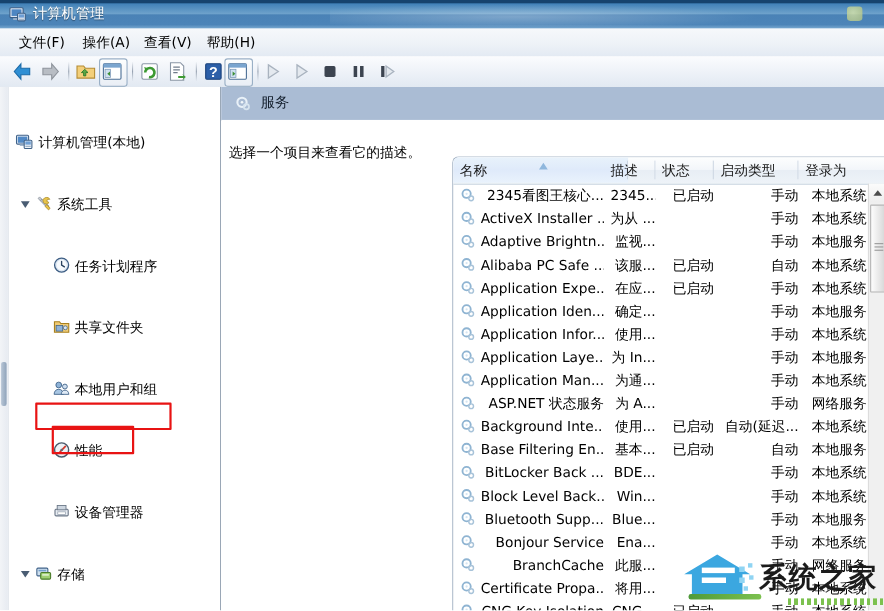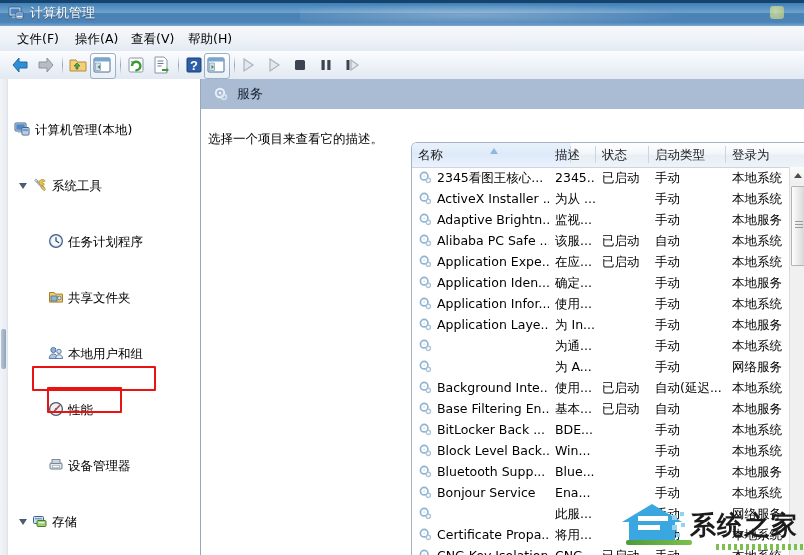--- a/index.html
+++ b/index.html
@@ -151,21 +151,21 @@
     background:linear-gradient(180deg,#e8f2fb 0%,#dfeafa 50%,#e9f2fc 100%);
   }
   .sortarrow{
     position:absolute;top:5px;width:9px;height:6px;
   }
   .sortarrow:before{
     content:"";position:absolute;left:0;top:0;
     border-left:4.5px solid transparent;border-right:4.5px solid transparent;
     border-bottom:6px solid #8fb7dd;
   }
-  .lv-rows{position:absolute;left:0;top:24px;width:376px;height:389px;overflow:hidden;}
+  .lv-rows{position:absolute;left:0;top:24px;width:376px;height:389px;overflow:hidden;text-align:right;}
   .lrow{position:relative;height:21px;white-space:nowrap;}
   .lrow .svc-icon{position:absolute;left:6px;top:3px;width:15px;height:15px;}
   .lrow .c{position:absolute;top:0;height:21px;line-height:21px;font-size:12.5px;
            color:#000;overflow:hidden;white-space:nowrap;}
 
   
   .lv-vbar{
     position:absolute;left:377px;top:24px;width:16px;height:389px;
     background:#f0f0f0;border-left:1px solid #dcdcdc;
   }
@@ -567,31 +567,33 @@
               <div class="c" style="left: 190px; width: 47px;"></div>
               <div class="c" style="left: 243px; width: 71px;">手动</div>
               <div class="c" style="left: 320px; width: 56px;">本地服务</div>
             </div>
             <div class="lrow">
               <svg class="svc-icon" viewBox="0 0 16 16">
                 <circle cx="6.6" cy="6.6" r="4" fill="none" stroke="#8fb4d2" stroke-width="1.8"></circle>
                 <circle cx="11" cy="11" r="2.3" fill="none" stroke="#a8c3d9" stroke-width="1.4"></circle>
                 <circle cx="6.6" cy="6.6" r="1.1" fill="#d4e5f2"></circle>
               </svg>
+              <div class="c" style="left: 25px; width: 112px;">Application Man...</div>
               <div class="c" style="left: 143px; width: 41px;">为通...</div>
               <div class="c" style="left: 190px; width: 47px;"></div>
               <div class="c" style="left: 243px; width: 71px;">手动</div>
               <div class="c" style="left: 320px; width: 56px;">本地系统</div>
             </div>
             <div class="lrow">
               <svg class="svc-icon" viewBox="0 0 16 16">
                 <circle cx="6.6" cy="6.6" r="4" fill="none" stroke="#8fb4d2" stroke-width="1.8"></circle>
                 <circle cx="11" cy="11" r="2.3" fill="none" stroke="#a8c3d9" stroke-width="1.4"></circle>
                 <circle cx="6.6" cy="6.6" r="1.1" fill="#d4e5f2"></circle>
               </svg>
+              <div class="c" style="left: 25px; width: 112px;">ASP.NET 状态服务</div>
               <div class="c" style="left: 143px; width: 41px;">为 A...</div>
               <div class="c" style="left: 190px; width: 47px;"></div>
               <div class="c" style="left: 243px; width: 71px;">手动</div>
               <div class="c" style="left: 320px; width: 56px;">网络服务</div>
             </div>
             <div class="lrow">
               <svg class="svc-icon" viewBox="0 0 16 16">
                 <circle cx="6.6" cy="6.6" r="4" fill="none" stroke="#8fb4d2" stroke-width="1.8"></circle>
                 <circle cx="11" cy="11" r="2.3" fill="none" stroke="#a8c3d9" stroke-width="1.4"></circle>
                 <circle cx="6.6" cy="6.6" r="1.1" fill="#d4e5f2"></circle>
@@ -661,20 +663,21 @@
               <div class="c" style="left: 190px; width: 47px;"></div>
               <div class="c" style="left: 243px; width: 71px;">手动</div>
               <div class="c" style="left: 320px; width: 56px;">本地系统</div>
             </div>
             <div class="lrow">
               <svg class="svc-icon" viewBox="0 0 16 16">
                 <circle cx="6.6" cy="6.6" r="4" fill="none" stroke="#8fb4d2" stroke-width="1.8"></circle>
                 <circle cx="11" cy="11" r="2.3" fill="none" stroke="#a8c3d9" stroke-width="1.4"></circle>
                 <circle cx="6.6" cy="6.6" r="1.1" fill="#d4e5f2"></circle>
               </svg>
+              <div class="c" style="left: 25px; width: 112px;">BranchCache</div>
               <div class="c" style="left: 143px; width: 41px;">此服...</div>
               <div class="c" style="left: 190px; width: 47px;"></div>
               <div class="c" style="left: 243px; width: 71px;">手动</div>
               <div class="c" style="left: 320px; width: 56px;">网络服务</div>
             </div>
             <div class="lrow">
               <svg class="svc-icon" viewBox="0 0 16 16">
                 <circle cx="6.6" cy="6.6" r="4" fill="none" stroke="#8fb4d2" stroke-width="1.8"></circle>
                 <circle cx="11" cy="11" r="2.3" fill="none" stroke="#a8c3d9" stroke-width="1.4"></circle>
                 <circle cx="6.6" cy="6.6" r="1.1" fill="#d4e5f2"></circle>

